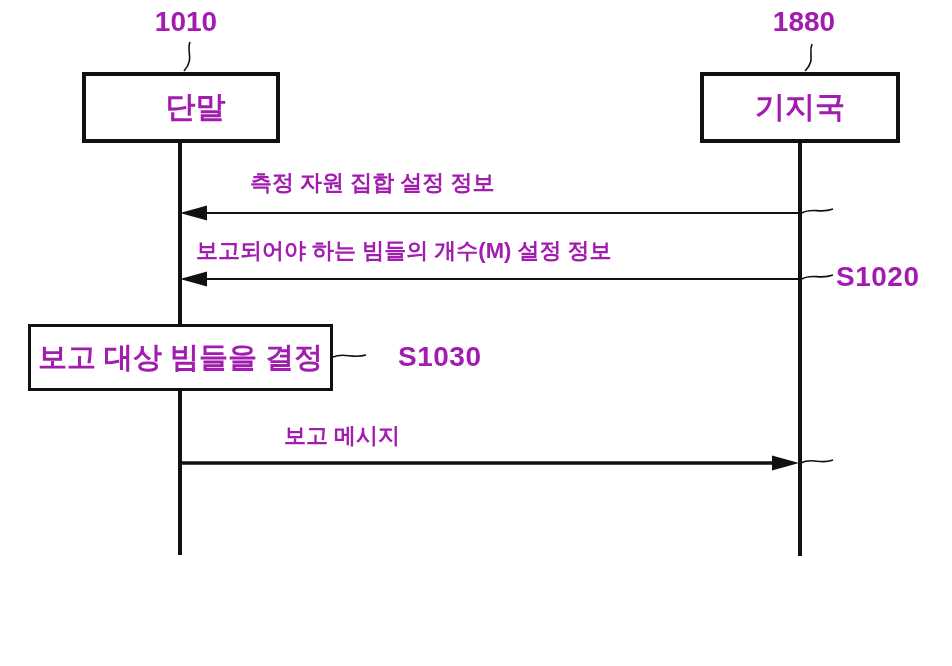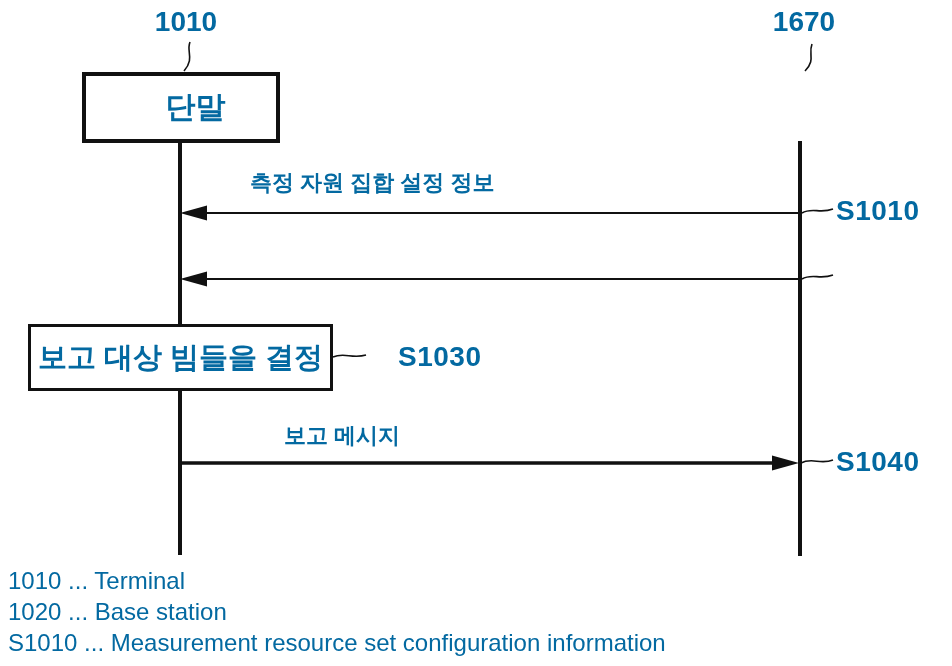--- a/index.html
+++ b/index.html
@@ -1,21 +1,21 @@
 <!DOCTYPE html>
 <html><head>
 <meta charset="utf-8">
 <style>
   html, body { margin: 0; padding: 0; background: #fff; }
   #figure {
     position: relative;
     width: 952px;
     height: 666px;
     background: #fff;
-    color: #0369a1;
+    color: #a21caf;
     font-family: "Liberation Sans", "DejaVu Sans", sans-serif;
     overflow: hidden;
   }
   .abs { position: absolute; }
   svg.lines { position: absolute; left: 0; top: 0; width: 952px; height: 666px; }
 
   .ref-num {
     font-size: 28px;
     font-weight: bold;
     letter-spacing: 0px;
@@ -84,37 +84,35 @@
     <path d="M 802 279 C 812 273, 820 280, 833 275" stroke="#111" stroke-width="1.6" fill="none"></path>
 
     <path d="M 333 357 C 344 352, 352 359, 366 355" stroke="#111" stroke-width="1.6" fill="none"></path>
 
     <line x1="180" y1="463" x2="776" y2="463" stroke="#111" stroke-width="3.5"></line>
     <polygon points="799,463 772,455.5 772,470.5" fill="#111"></polygon>
     <path d="M 801 463 C 812 457, 820 465, 833 460" stroke="#111" stroke-width="1.6" fill="none"></path>
   </svg>
 
   <div class="abs ref-num" style="left:148px; top:6px; width:76px;">1010</div>
-  <div class="abs ref-num" style="left:766px; top:6px; width:76px;">1670</div>
+  <div class="abs ref-num" style="left:766px; top:6px; width:76px;">1880</div>
 
   <div class="abs actor-box" style="left:82px; top:72px; width:198px; height:71px;padding-left:29px;">
     <span>단말</span>
   </div>
+  <div class="abs actor-box" style="left:700px; top:72px; width:200px; height:71px;">
+    <span>기지국</span>
+  </div>
 
   <div class="abs msg-label" style="left:250px; top:168px; width:460px;">측정 자원 집합 설정 정보</div>
-  <div class="abs step-label" style="left:836px; top:195px;">S1010</div>
 
+  <div class="abs msg-label" style="left:196px; top:236px; width:520px;">보고되어야 하는 빔들의 개수(M) 설정 정보</div>
+  <div class="abs step-label" style="left:836px; top:261px;">S1020</div>
 
   <div class="abs action-box" style="left:28px; top:324px; width:305px; height:67px;">
     <span>보고 대상 빔들을 결정</span>
   </div>
   <div class="abs step-label" style="left:368px; top:341px;margin-left:30px;">S1030</div>
 
   <div class="abs msg-label" style="left:284px; top:421px; width:380px;">보고 메시지</div>
-  <div class="abs step-label" style="left:836px; top:446px;">S1040</div>
 
-  <div class="abs legend" style="left:8px; top:565px;">
-    <div>1010 ... Terminal</div>
-    <div>1020 ... Base station</div>
-    <div>S1010 ... Measurement resource set configuration information</div>
-  </div>
 
 </div>
 
 </body></html>

